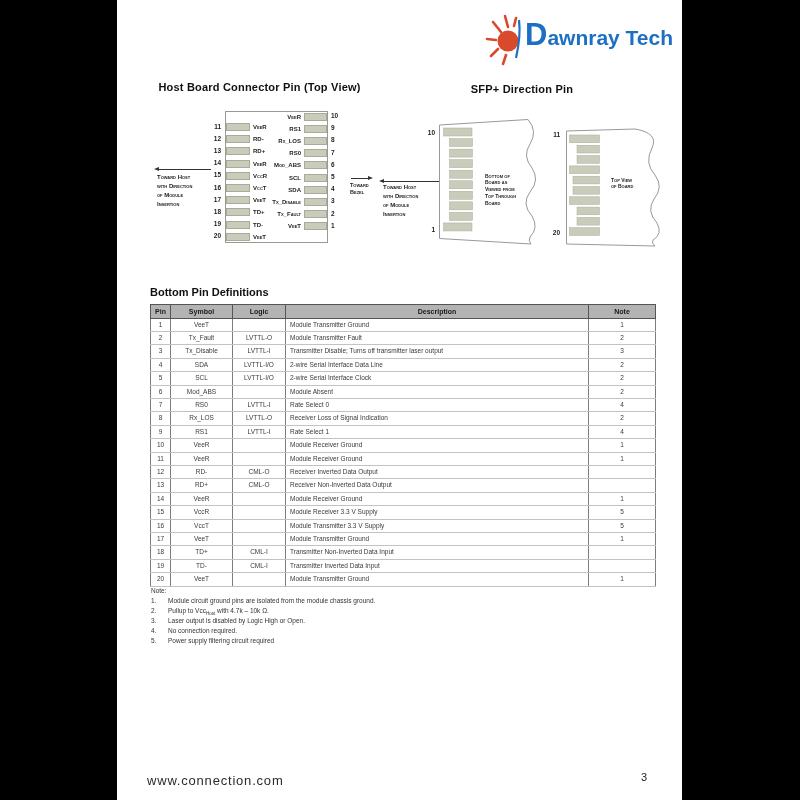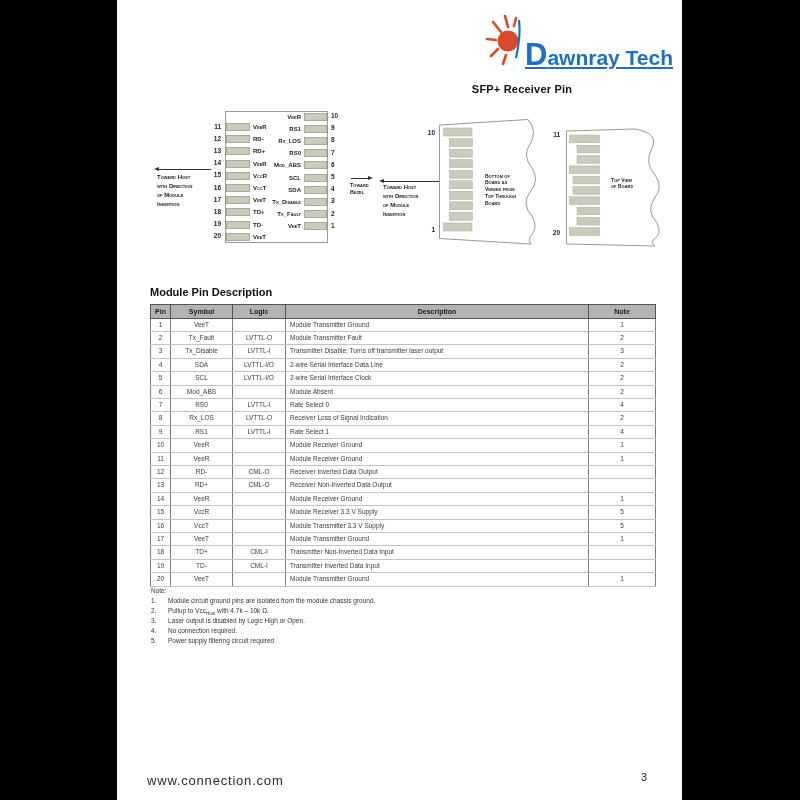--- a/index.html
+++ b/index.html
@@ -69,24 +69,25 @@
         <path d="M20,4 L23,15"></path>
         <path d="M8,10 L16,20"></path>
         <path d="M2,27 L11,28"></path>
         <path d="M6,44 L13,37"></path>
         <path d="M18,52 L21,43"></path>
         <path d="M31,6 L29,14"></path>
       </g>
       <circle cx="23" cy="29" r="10.5" fill="#d9492b"></circle>
       <path d="M34,8 Q36,24 31,46" stroke="#1d6fc3" stroke-width="2.2" fill="none"></path>
     </svg>
-    <div class="abs logo-text" style="left:40px; top:32px;text-decoration:underline;">Dawnray Tech</div>
+    <div class="abs logo-text" style="left:40px; top:12px;">Dawnray Tech</div>
   </div>
 
-  <div class="abs diagram-title" style="left:335px; top:83px; width:140px;">SFP+ Receiver Pin</div>
+  <div class="abs diagram-title" style="left:20px; top:81px; width:245px;">Host Board Connector Pin (Top View)</div>
+  <div class="abs diagram-title" style="left:335px; top:83px; width:140px;">SFP+ Direction Pin</div>
 
   <div class="abs body-rect" style="left:108px; top:111px; width:103px; height:132px;"></div>
   <div id="host-pins">
       <div class="abs pin-num" style="left:86px; top:121.5px; width:18px; text-align:right;">11</div>
       <div class="abs pad" style="left:109px; top:123px; width:24px; height:8px;"></div>
       <div class="abs sc pin-label" style="left:136px; top:123px;">VeeR</div>
       <div class="abs pin-num" style="left:86px; top:133.7px; width:18px; text-align:right;">12</div>
       <div class="abs pad" style="left:109px; top:135.2px; width:24px; height:8px;"></div>
       <div class="abs sc pin-label" style="left:136px; top:135.2px;">RD-</div>
       <div class="abs pin-num" style="left:86px; top:145.9px; width:18px; text-align:right;">13</div>
@@ -210,21 +211,21 @@
         <rect x="4.5" y="101.7" width="30" height="7.7"></rect>
       </g>
   </svg>
   <div class="abs pin-num" style="left:431px; top:129.5px; width:12px; text-align:right;">11</div>
   <div class="abs pin-num" style="left:429px; top:227.5px; width:14px; text-align:right;">20</div>
   <div id="board2-caption" class="abs" style="left:494px; top:176.5px;">
       <div class="board-caption sc" style="">Top View</div>
       <div class="board-caption sc" style="">of Board</div>
     </div>
 
-  <div class="abs section-heading" style="left:33px; top:286px;">Module Pin Description</div>
+  <div class="abs section-heading" style="left:33px; top:286px;">Bottom Pin Definitions</div>
   <table class="pin-table abs" style="left:33px; top:303.5px;">
     <colgroup>
       <col style="width:20px">
         <col style="width:62px">
         <col style="width:53px">
         <col style="width:303px">
         <col style="width:67px">
     </colgroup>
     <thead>
         <tr id="table-head-row">

